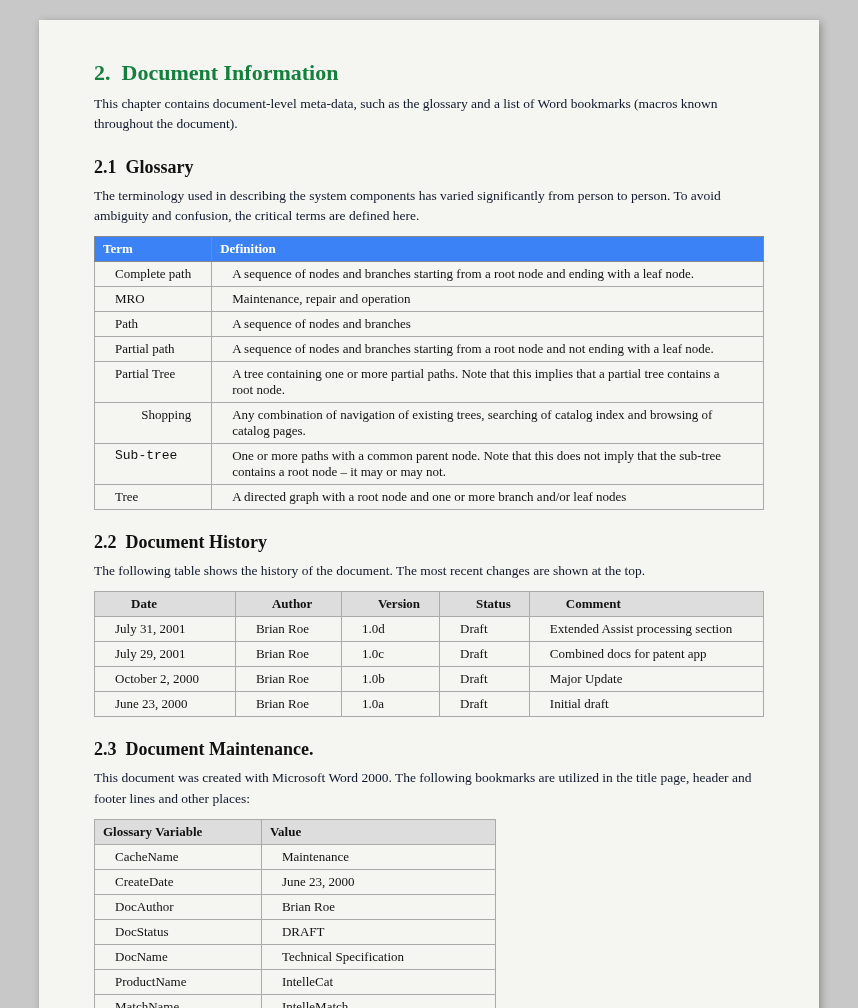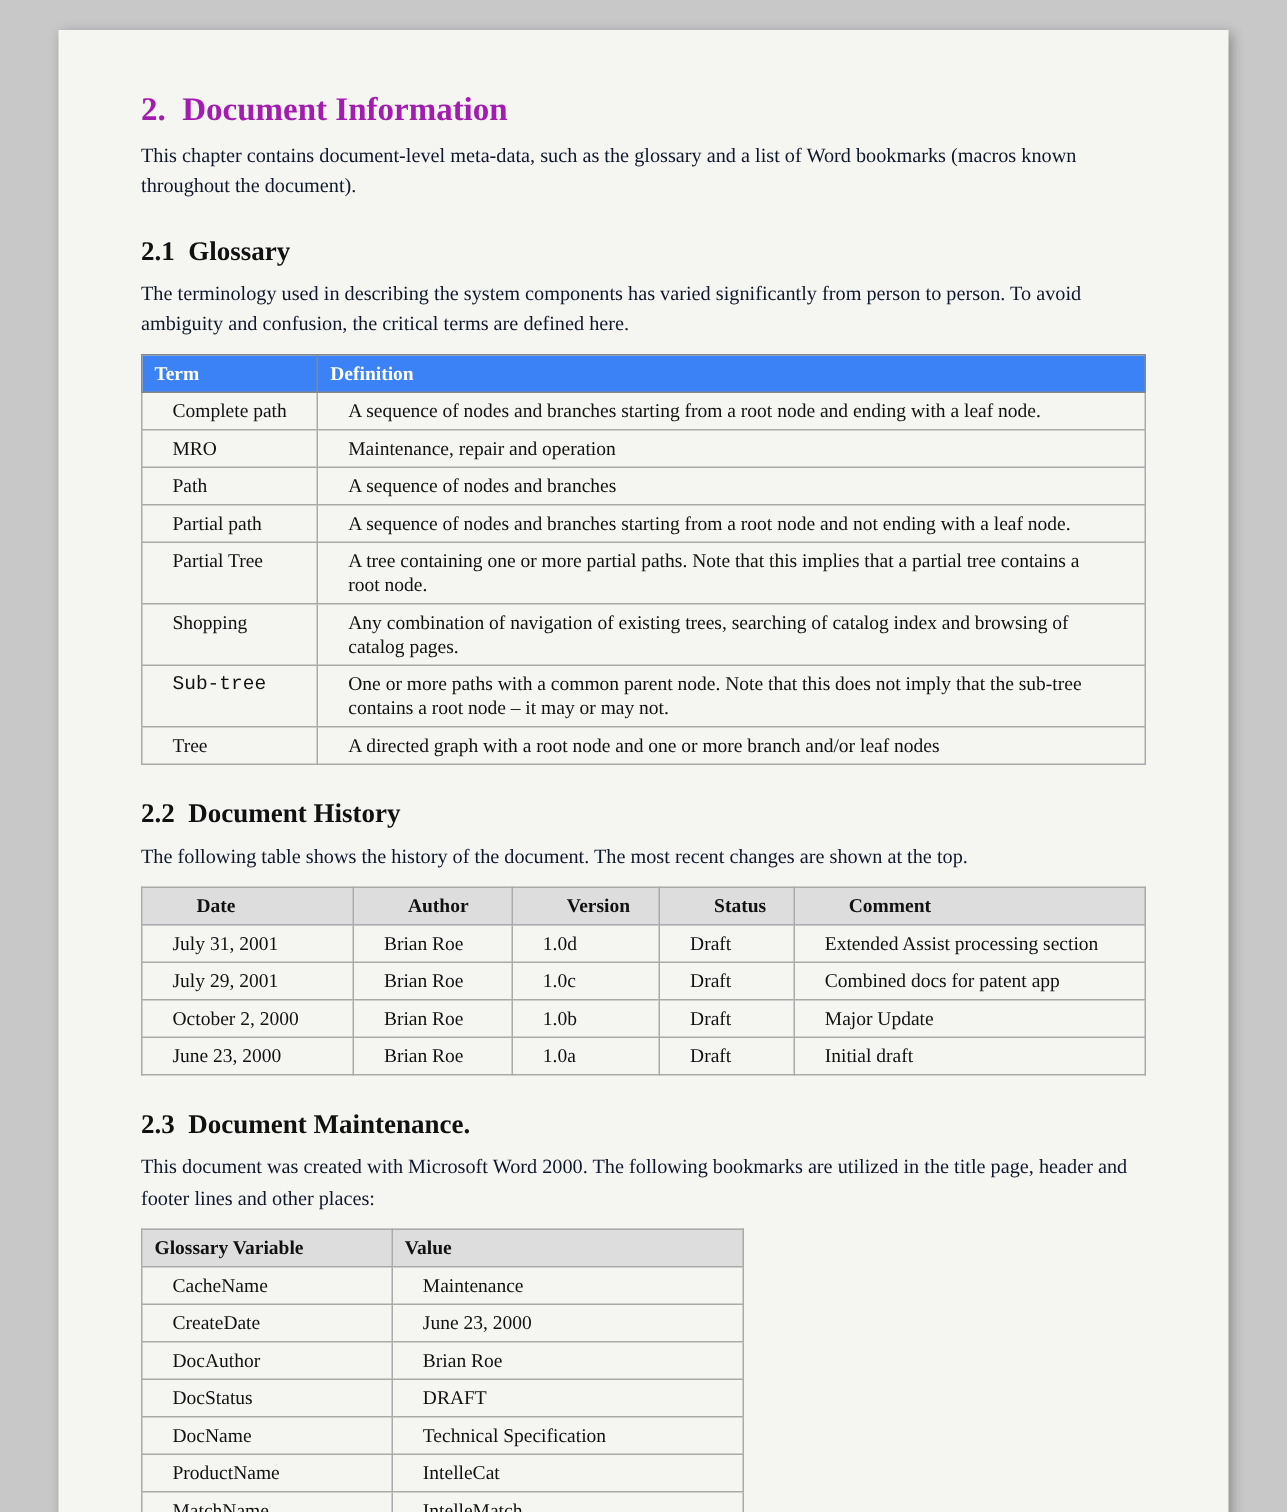--- a/index.html
+++ b/index.html
@@ -16,21 +16,21 @@
       background: #f5f5f2;
       width: 780px;
       min-height: 960px;
       padding: 40px 55px;
       box-shadow: 2px 2px 8px rgba(0,0,0,0.3);
     }
     .section-title {
       font-size: 22px;
       font-weight: bold;
       margin-bottom: 8px;
-      color: #a21caf;
+      color: #15803d;
     }
     .subsection-title {
       font-size: 18px;
       font-weight: bold;
       margin-top: 22px;
       margin-bottom: 8px;
       color: #111;
     }
     .body-text {
       font-size: 13.5px;
@@ -116,21 +116,21 @@
         </tr>
         <tr>
           <td style="white-space: nowrap;">Partial path</td>
           <td>A sequence of nodes and branches starting from a root node and not ending with a leaf node.</td>
         </tr>
         <tr>
           <td style="white-space: nowrap;">Partial Tree</td>
           <td>A tree containing one or more partial paths.  Note that this implies that a partial tree contains a root node.</td>
         </tr>
         <tr>
-          <td style="white-space: nowrap;">Shopping</td>
+          <td style="white-space: nowrap; text-align: right;">Shopping</td>
           <td>Any combination of navigation of existing trees, searching of catalog index and browsing of catalog pages.</td>
         </tr>
         <tr>
           <td style="white-space: nowrap; font-family: Liberation Mono, monospace;">Sub-tree</td>
           <td>One or more paths with a common parent node.  Note that this does not imply that the sub-tree contains a root node – it may or may not.</td>
         </tr>
         <tr>
           <td style="white-space: nowrap;">Tree</td>
           <td>A directed graph with a root node and one or more branch and/or leaf nodes</td>
         </tr>

